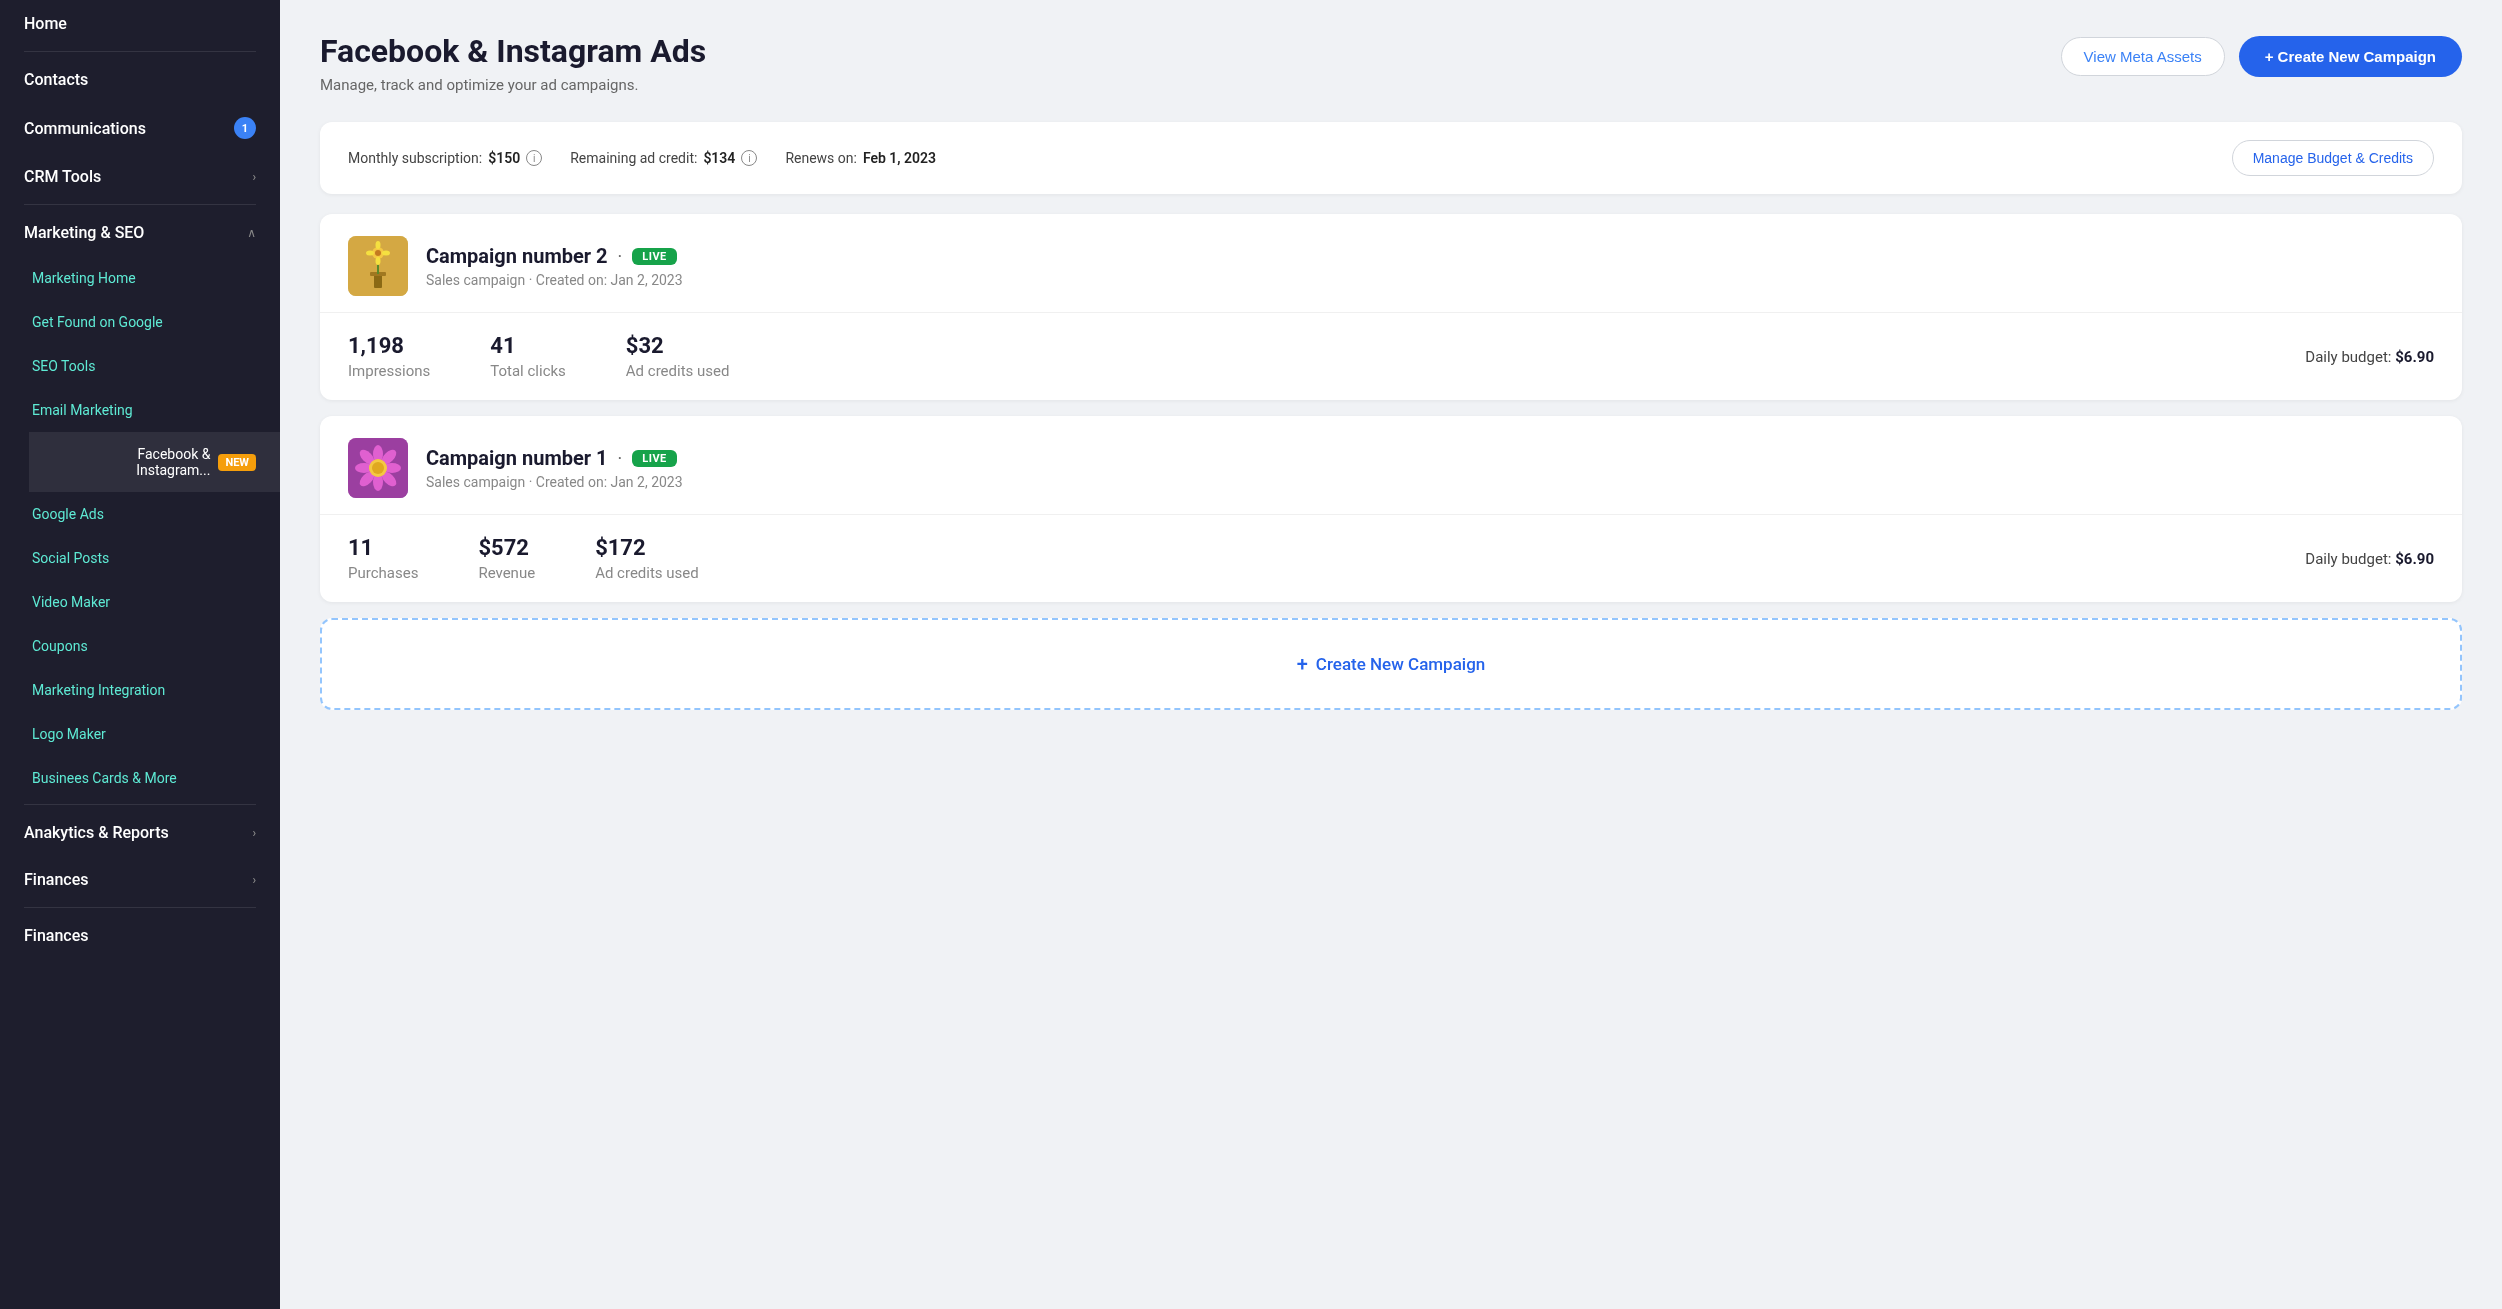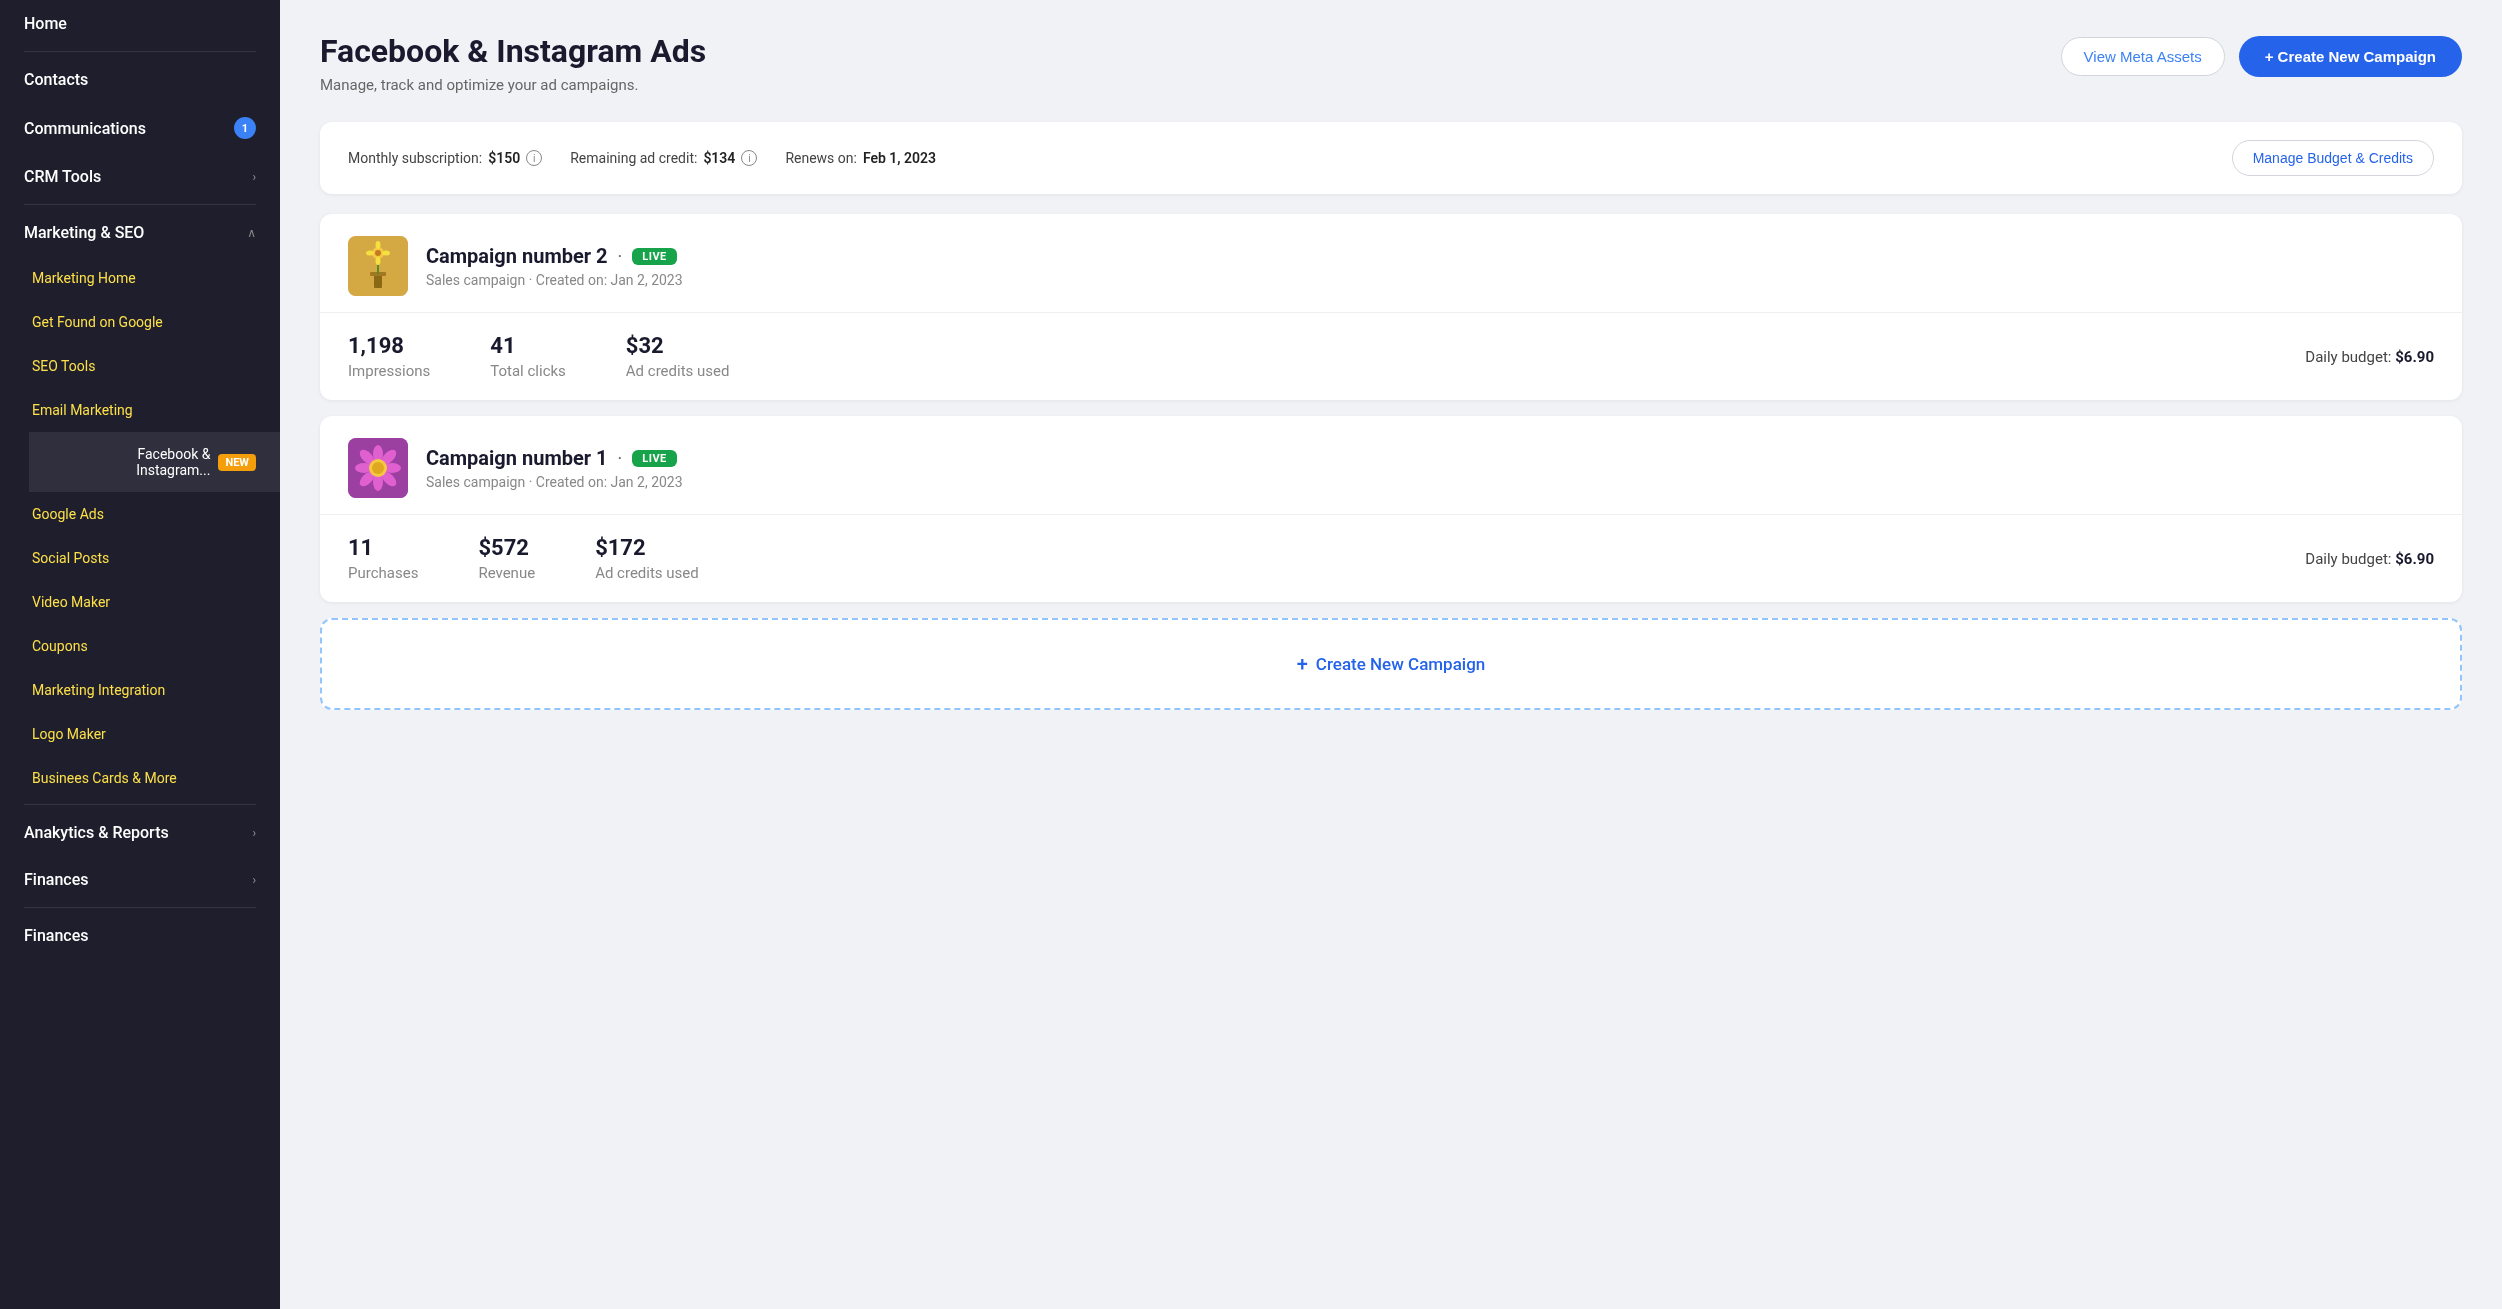--- a/index.html
+++ b/index.html
@@ -21,21 +21,21 @@
       cursor: pointer;
       font-size: 15px;
       color: #ccc;
       display: flex;
       align-items: center;
       justify-content: space-between;
       transition: background 0.15s;
       text-align: right;
     }
     .sidebar-item.top-level { font-size: 16px; color: #fff; font-weight: 500; }
-    .sidebar-item.sub-level { padding-left: 32px; font-size: 14px; color: #fde047; font-weight: 400; }
+    .sidebar-item.sub-level { padding-left: 32px; font-size: 14px; color: #5eead4; font-weight: 400; }
     .sidebar-item.active { background: rgba(255,255,255,0.08); color: #fff; }
     .sidebar-divider { border: none; border-top: 1px solid rgba(255,255,255,0.1); margin: 4px 24px; }
     .badge-blue {
       background: #3b82f6;
       color: #fff;
       border-radius: 50%;
       width: 22px;
       height: 22px;
       font-size: 11px;
       display: flex;

